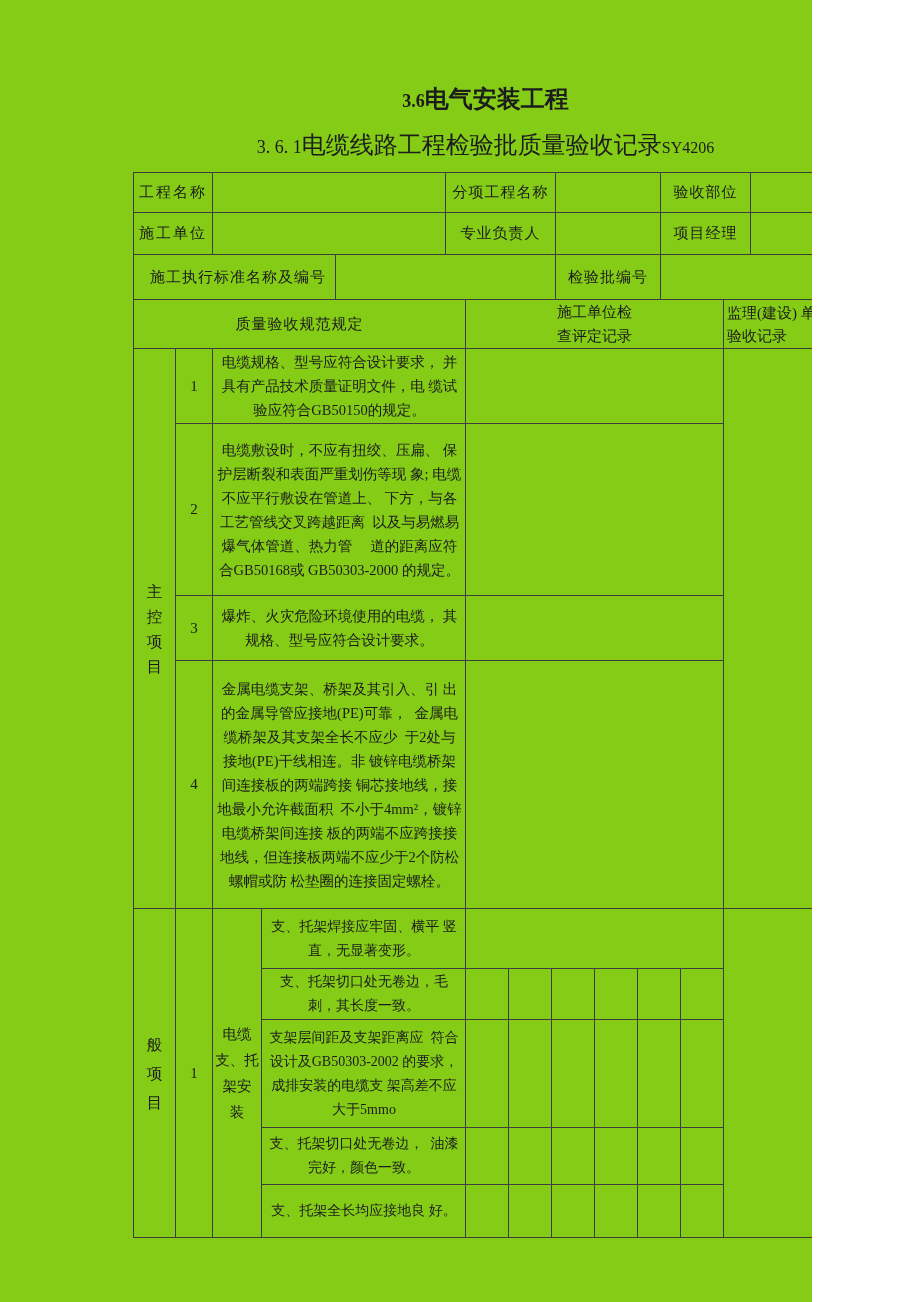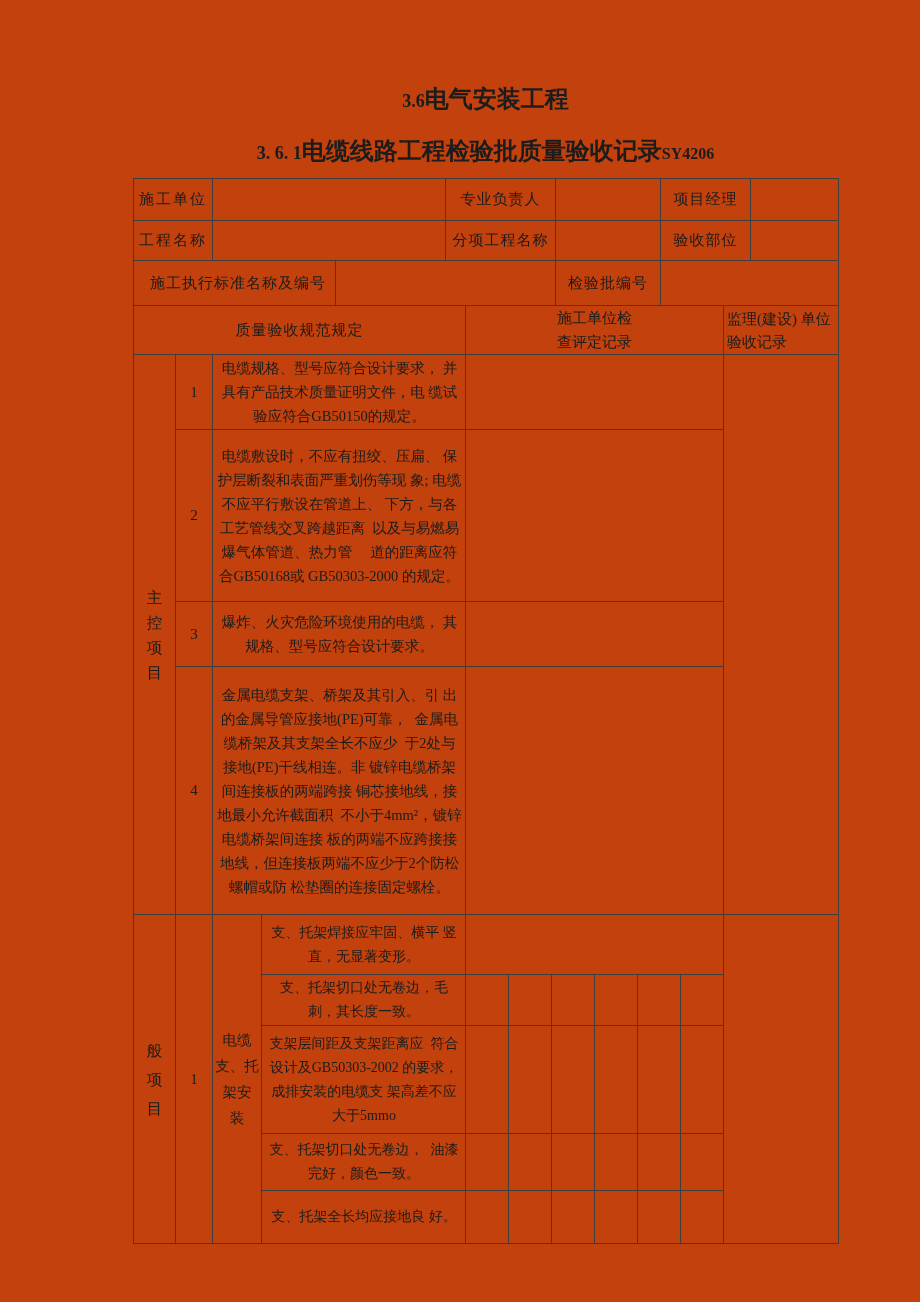--- a/index.html
+++ b/index.html
@@ -1,29 +1,29 @@
 <!DOCTYPE html>
 <html><head>
 <meta charset="utf-8">
 <style>
   * { box-sizing: border-box; }
   html,body { margin:0; padding:0; background:#ffffff; }
   .page {
     position: relative;
-    width: 920px;
+    width: 812px;
     height: 1302px;
-    background: #c2410c;
+    background: #84cc16;
     font-family: "Liberation Serif", "DejaVu Serif", serif;
     color: #1c1c1c;
     overflow: hidden;
   }
   .title-wrap { margin: 86px 0 0 133px; width: 705px; text-align: center; }
   .t1 { font-size: 24px; font-weight: bold; line-height: 26px; }
   .t1 .tnum { font-size: 18px; }
-  .t2 { font-size: 24px; font-weight: bold; line-height: 30px; margin-top: 22px; }
+  .t2 { font-size: 24px; font-weight: normal; line-height: 30px; margin-top: 16px; }
   .t2 .tnum { font-size: 18px; }
   .t2 .tcode { font-size: 16px; }
 
   .tables { margin: 9px 0 0 133px; width: 705px; }
   table { border-collapse: collapse; table-layout: fixed; width: 705px; }
   table + table { margin-top: -1px; }
   td {
     border: 1px solid #3e3e3e;
     padding: 0;
     font-size: 15px;
@@ -72,34 +72,34 @@
     <table>
       <colgroup>
         <col style="width:79px">
           <col style="width:233px">
           <col style="width:110px">
         <col style="width:105px">
           <col style="width:90px">
           <col style="width:88px">
       </colgroup>
       <tbody>
-          <tr style="height:42px">
+          <tr style="height:40px">
+        <td class="lbl">工程名称</td>
+        <td></td>
+        <td class="lblc">分项工程名称</td>
+        <td></td>
+        <td class="lblc">验收部位</td>
+        <td></td>
+      </tr>
+      <tr style="height:42px">
         <td class="lbl">施工单位</td>
         <td></td>
         <td class="lblc">专业负责人</td>
         <td></td>
         <td class="lblc">项目经理</td>
-        <td></td>
-      </tr>
-      <tr style="height:40px">
-        <td class="lbl">工程名称</td>
-        <td></td>
-        <td class="lblc">分项工程名称</td>
-        <td></td>
-        <td class="lblc">验收部位</td>
         <td></td>
       </tr>
     </tbody>
       </table>
 
     <table>
       <colgroup>
         <col style="width:202px">
           <col style="width:220px">
           <col style="width:105px">

